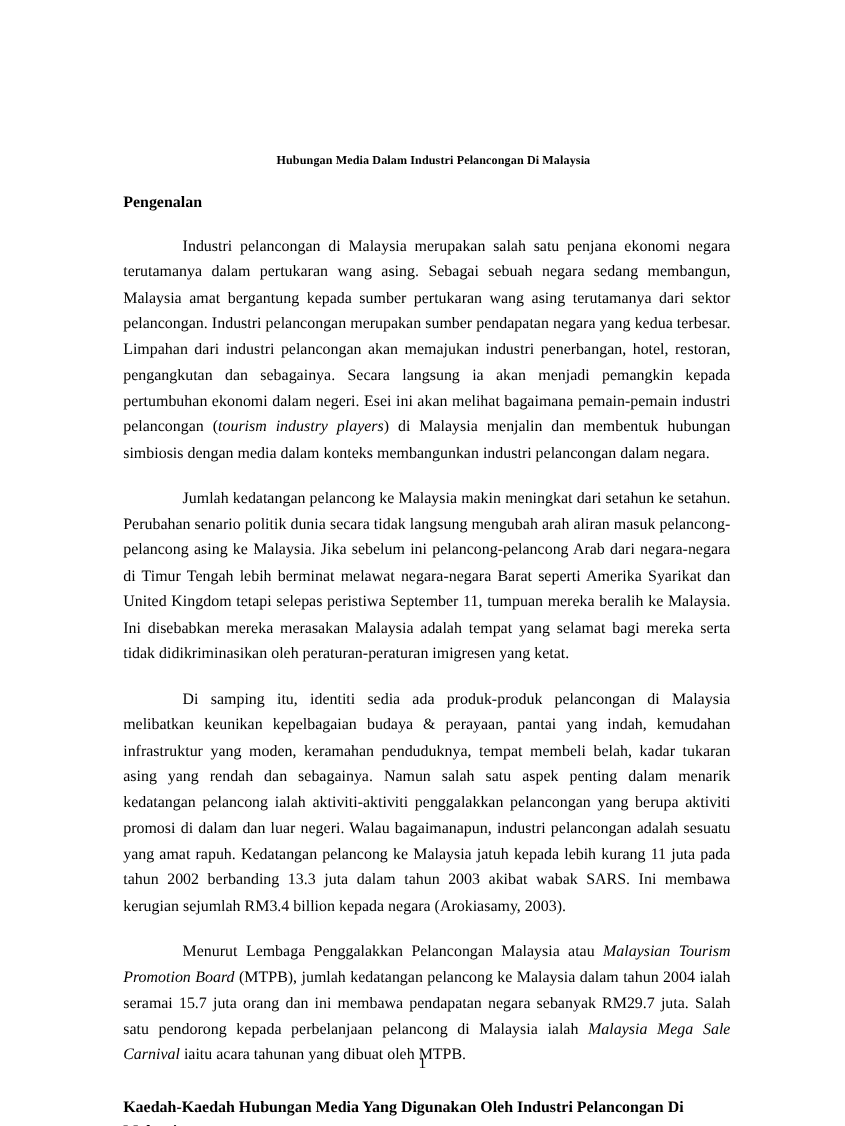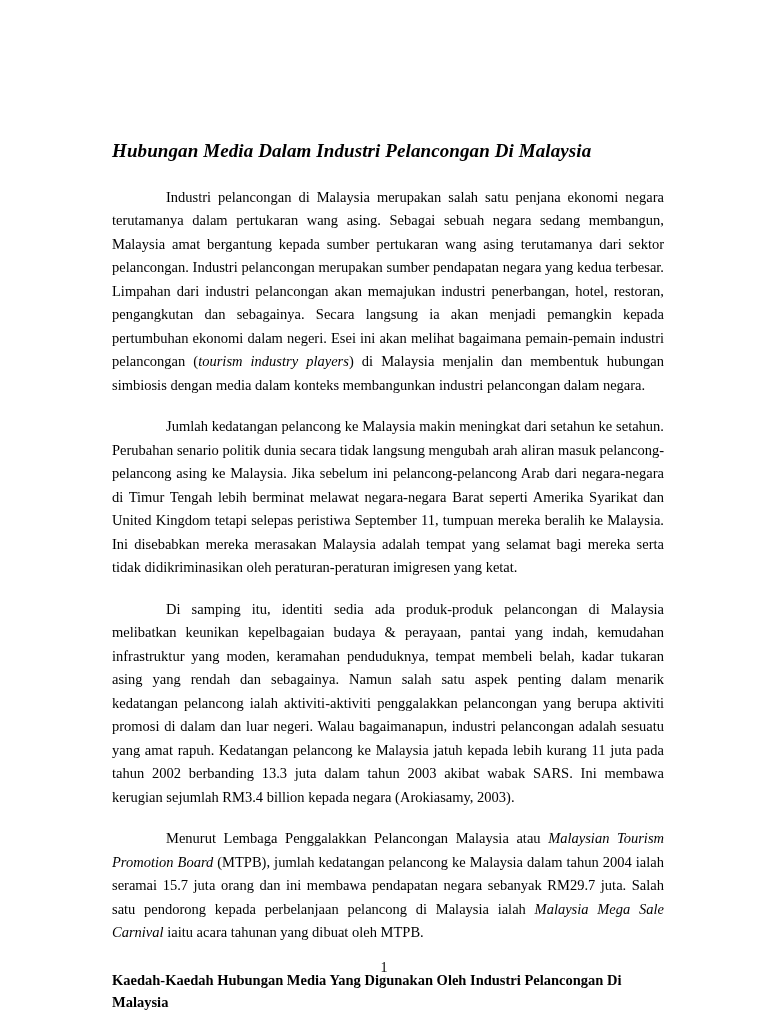--- a/index.html
+++ b/index.html
@@ -17,25 +17,24 @@
   }
   .page {
     width: 768px;
     height: 1024px;
     box-sizing: border-box;
     padding: 140px 92px 0 112px;
     position: relative;
   }
   .doc-title {
     font-weight: bold;
-    font-size: 19px;
-    text-align: left;
+    font-size: 11px;
+    text-align: center;
     margin: 0 0 24px 0;
     letter-spacing: 0.1px;
-    font-style: italic;
   }
   .section-heading {
     font-weight: bold;
     font-size: 14.5px;
     margin: 0 0 20px 0;
   }
   .section-heading-lower {
     font-weight: bold;
     font-size: 14.5px;
     margin: 24px 0 0 0;
@@ -63,20 +62,21 @@
     font-size: 14px;
   }
 </style>
 </head>
 <body>
 
 <div class="page">
 
   <h1 class="doc-title">Hubungan Media Dalam Industri Pelancongan Di Malaysia</h1>
 
+  <h2 class="section-heading">Pengenalan</h2>
 
   <p class="body-par"><span>Industri pelancongan di Malaysia merupakan salah satu penjana ekonomi negara terutamanya dalam pertukaran wang asing. Sebagai sebuah negara sedang membangun, Malaysia amat bergantung kepada sumber pertukaran  wang asing terutamanya dari sektor pelancongan. Industri pelancongan merupakan sumber pendapatan negara yang kedua terbesar.      Limpahan dari industri pelancongan akan memajukan industri penerbangan, hotel, restoran, pengangkutan dan sebagainya.  Secara langsung ia akan menjadi pemangkin kepada pertumbuhan ekonomi dalam negeri.  Esei ini akan melihat bagaimana pemain-pemain industri pelancongan (</span><span class="it">tourism industry players</span><span>)  di Malaysia menjalin dan membentuk hubungan simbiosis dengan media dalam konteks membangunkan industri pelancongan dalam negara.</span></p>
 
   <p class="body-par">Jumlah kedatangan  pelancong ke Malaysia makin meningkat dari setahun ke setahun. Perubahan senario politik dunia secara tidak langsung mengubah arah aliran masuk pelancong-pelancong asing ke Malaysia.  Jika sebelum ini pelancong-pelancong Arab dari negara-negara di Timur Tengah lebih berminat melawat negara-negara Barat seperti Amerika Syarikat dan United Kingdom tetapi selepas peristiwa September 11, tumpuan mereka beralih ke Malaysia. Ini disebabkan mereka merasakan Malaysia adalah tempat yang selamat bagi mereka serta tidak didikriminasikan oleh peraturan-peraturan imigresen yang ketat.</p>
 
   <p class="body-par">Di samping itu, identiti sedia ada produk-produk pelancongan di Malaysia melibatkan keunikan kepelbagaian budaya &amp; perayaan, pantai yang indah,  kemudahan infrastruktur yang moden, keramahan penduduknya, tempat membeli belah, kadar tukaran asing yang rendah dan sebagainya.   Namun salah satu aspek penting dalam menarik kedatangan pelancong ialah aktiviti-aktiviti penggalakkan pelancongan yang berupa aktiviti promosi di dalam dan luar negeri. Walau bagaimanapun, industri pelancongan adalah sesuatu yang amat rapuh.  Kedatangan pelancong ke Malaysia jatuh kepada lebih kurang 11 juta pada tahun 2002 berbanding 13.3 juta dalam tahun 2003 akibat wabak SARS.   Ini membawa kerugian sejumlah RM3.4 billion kepada negara (Arokiasamy, 2003).</p>
 
   <p class="body-par"><span>Menurut Lembaga Penggalakkan Pelancongan Malaysia atau </span><span class="it">Malaysian Tourism Promotion Board</span><span> (MTPB), jumlah kedatangan pelancong ke Malaysia dalam tahun 2004 ialah seramai 15.7 juta orang dan ini membawa pendapatan negara sebanyak RM29.7 juta.  Salah satu pendorong kepada perbelanjaan pelancong di Malaysia ialah </span><span class="it">Malaysia Mega Sale Carnival</span><span> iaitu acara tahunan yang dibuat oleh MTPB.</span></p>
 
   <h2 class="section-heading-lower">Kaedah-Kaedah Hubungan Media Yang Digunakan Oleh Industri Pelancongan Di Malaysia</h2>

